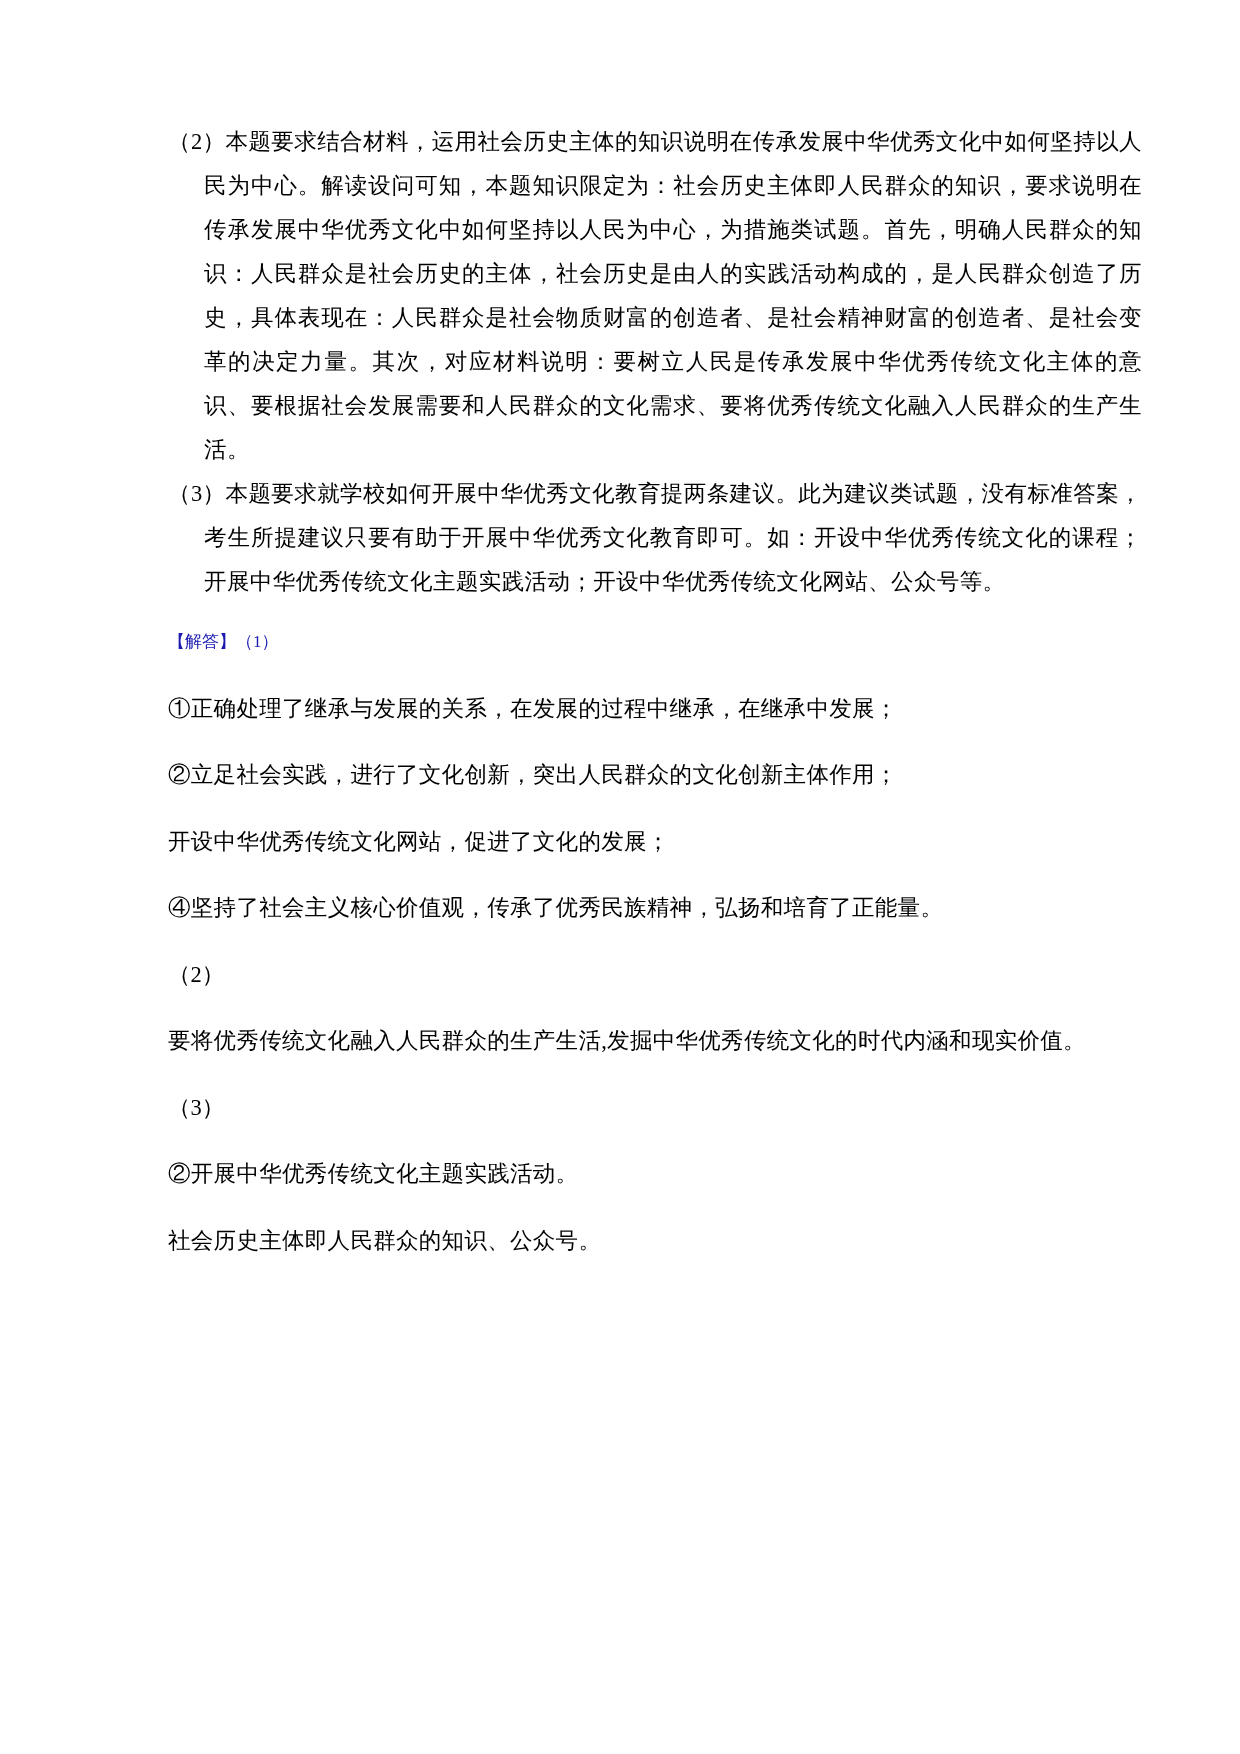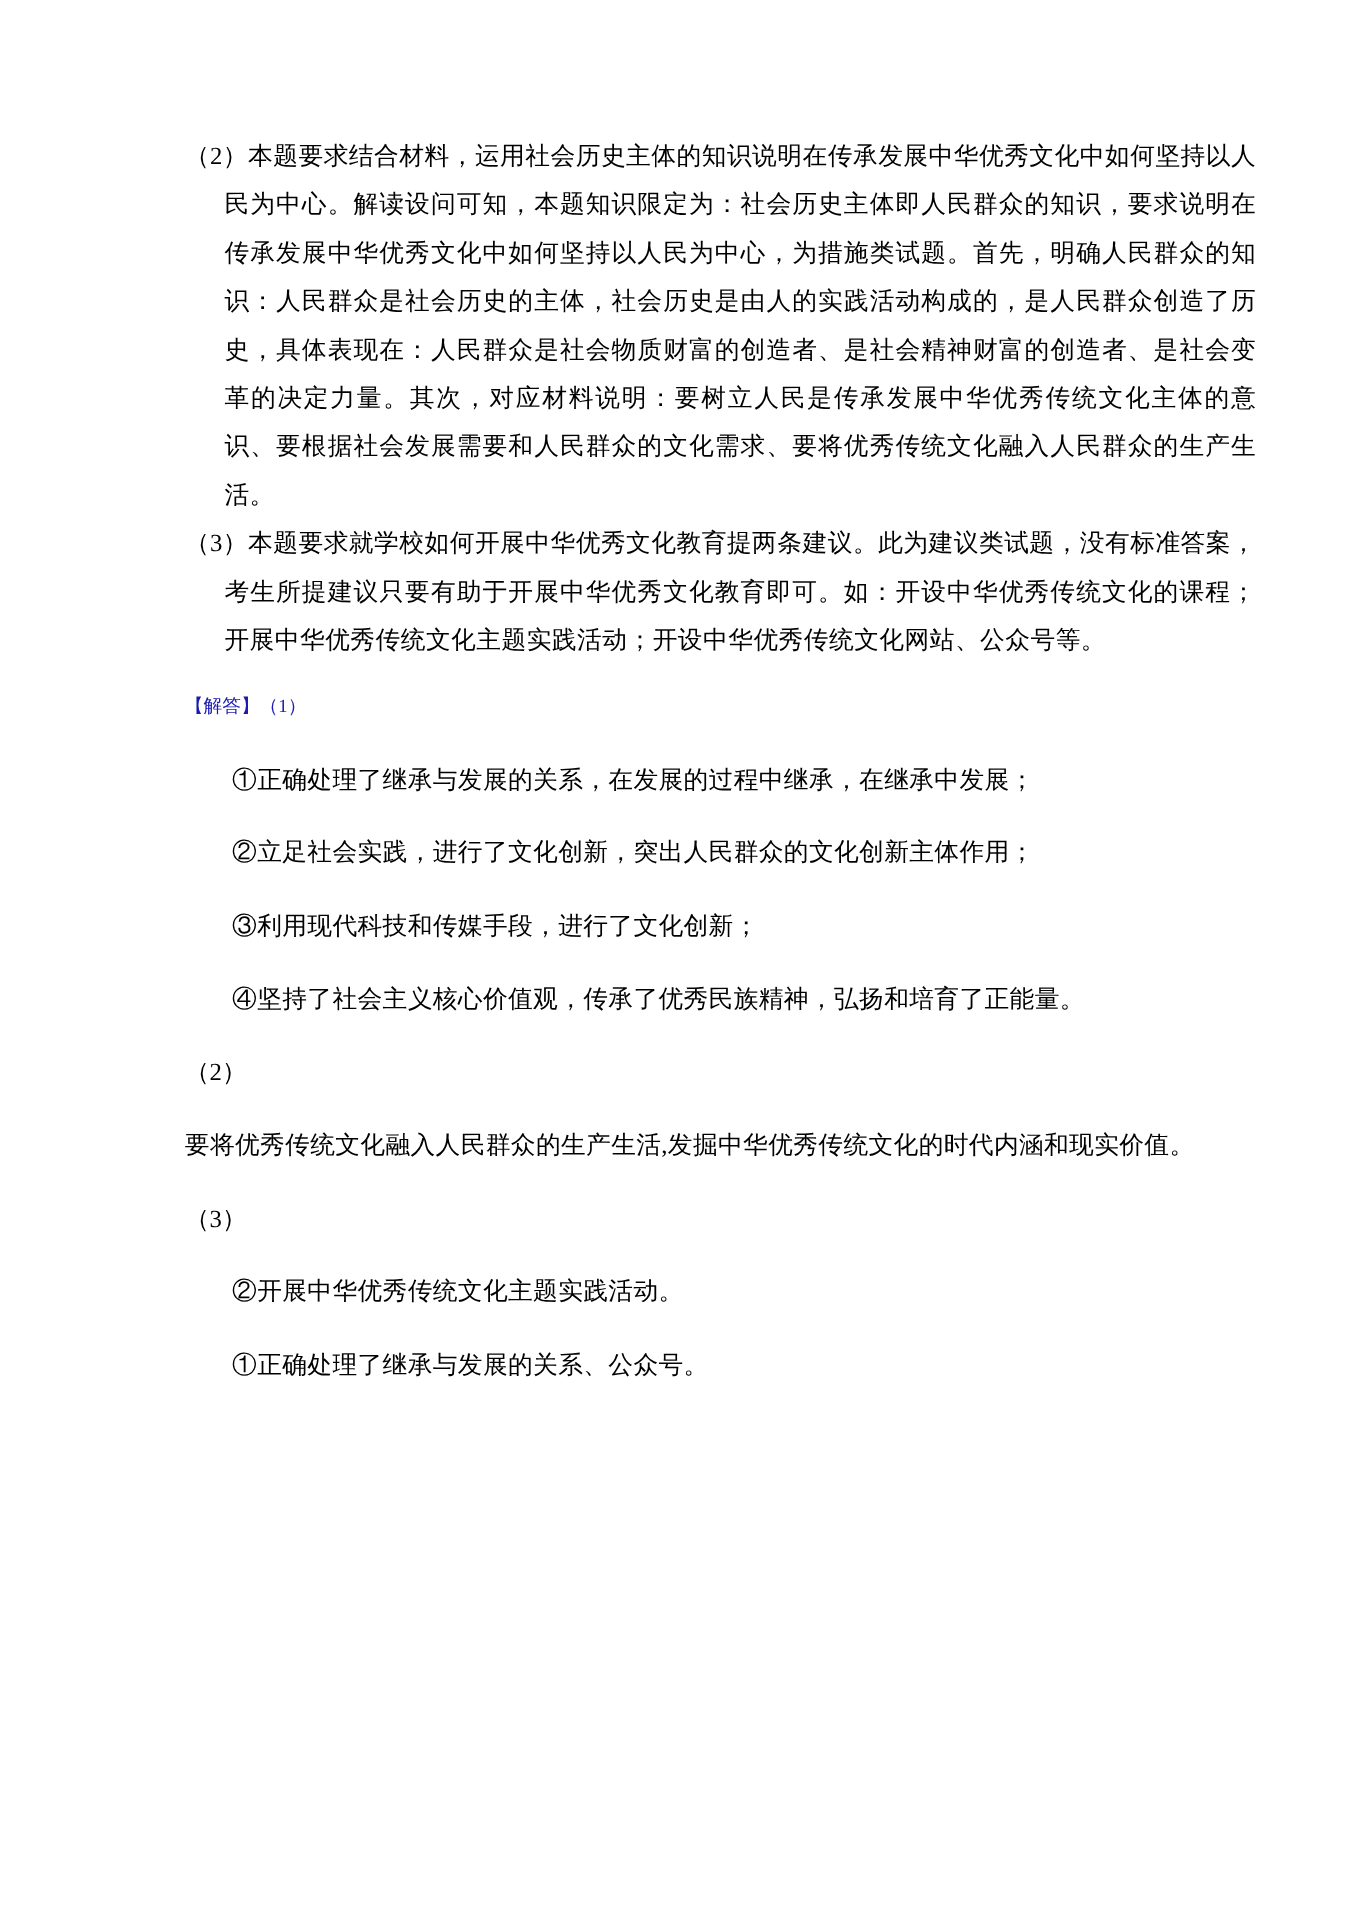--- a/index.html
+++ b/index.html
@@ -50,21 +50,20 @@
     line-height: 44px;
     letter-spacing: 0.3px;
     text-align: justify;
     text-justify: inter-ideograph;
     padding-left: 36px;
     text-indent: -36px;
   }
   .ans-line.flat {
     padding-left: 0;
     text-indent: 0;
-    margin-left: 43px;
   }
   .group-label {
     font-size: 22.5px;
     line-height: 44px;
     margin-top: 14px;
   }
   .footer {
     position: absolute;
     left: 0;
     right: 0;
@@ -86,31 +85,31 @@
     <p class="para">（3）本题要求就学校如何开展中华优秀文化教育提两条建议。此为建议类试题，没有标准答案，考生所提建议只要有助于开展中华优秀文化教育即可。如：开设中华优秀传统文化的课程；开展中华优秀传统文化主题实践活动；开设中华优秀传统文化网站、公众号等。</p>
   </div>
 
   <div class="answer-head">
     <span class="blue">【解答】</span><span class="blue">（1）</span>
   </div>
 
   <div class="block">
     <p class="ans-line flat">①正确处理了继承与发展的关系，在发展的过程中继承，在继承中发展；</p>
     <p class="ans-line flat">②立足社会实践，进行了文化创新，突出人民群众的文化创新主体作用；</p>
-    <p class="ans-line flat">③利用现代科技和传媒手段，进行了文化创新；</p>
+    <p class="ans-line flat">开设中华优秀传统文化网站，促进了文化的发展；</p>
     <p class="ans-line flat">④坚持了社会主义核心价值观，传承了优秀民族精神，弘扬和培育了正能量。</p>
   </div>
 
   <div class="group-label">（2）</div>
 
   <div class="block">
     <p class="ans-line">要将优秀传统文化融入人民群众的生产生活,发掘中华优秀传统文化的时代内涵和现实价值。</p>
   </div>
 
   <div class="group-label">（3）</div>
 
   <div class="block">
     <p class="ans-line flat">②开展中华优秀传统文化主题实践活动。</p>
-    <p class="ans-line flat">①正确处理了继承与发展的关系、公众号。</p>
+    <p class="ans-line flat">社会历史主体即人民群众的知识、公众号。</p>
   </div>
 
 
 </div>
 
 </body></html>

